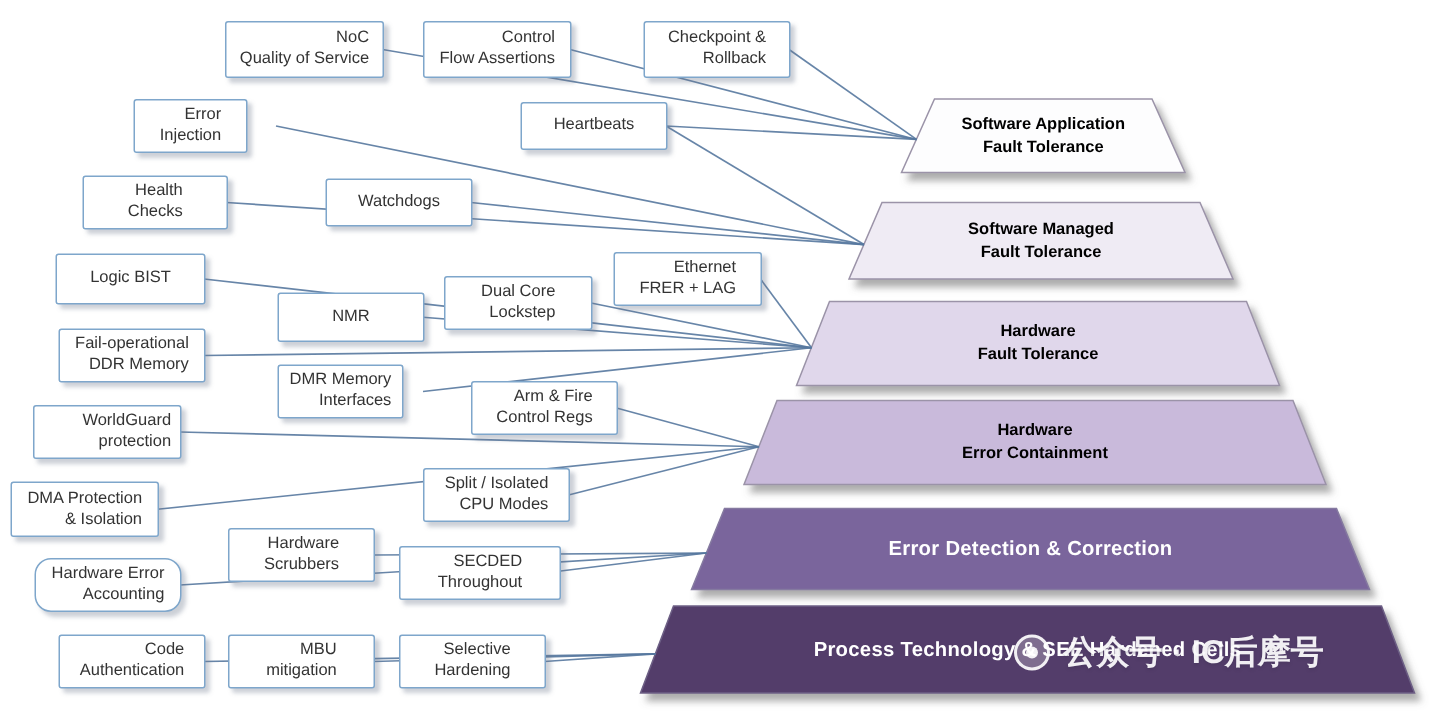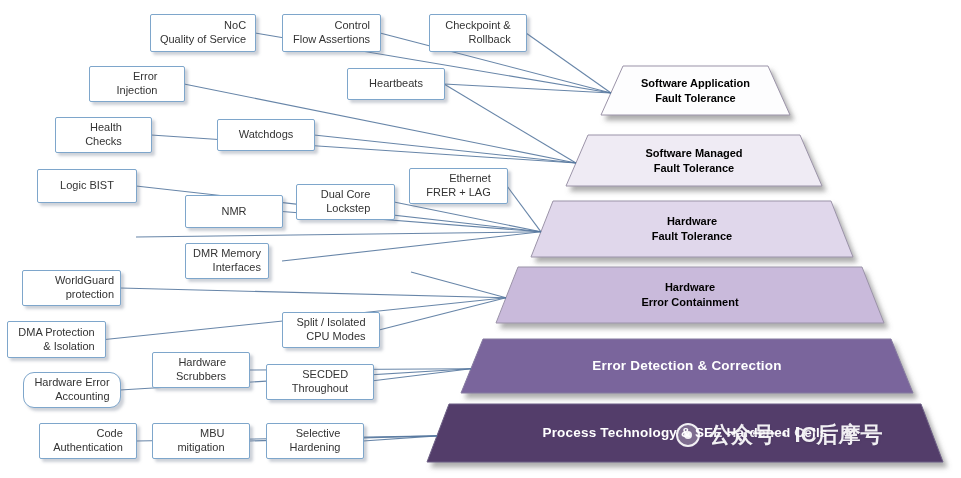--- a/index.html
+++ b/index.html
@@ -153,21 +153,21 @@
 Quality of Service</span>
     </div>
   <div class="box" style="left:282px; top:14px;  width:99px;  height:38px;">
       <span class="bl">Control
 Flow Assertions</span>
     </div>
   <div class="box" style="left:429px; top:14px;  width:98px;  height:38px;">
       <span class="bl">Checkpoint &amp;
 Rollback</span>
     </div>
-  <div class="box" style="left:89px;  top:66px;  width:96px;  height:36px;">
+  <div class="box" style="left:89px;  top:66px;  width:76px;  height:36px;">
       <span class="bl">Error
 Injection</span>
     </div>
   <div class="box" style="left:347px; top:68px;  width:98px;  height:32px;">
       <span class="bl">Heartbeats</span>
     </div>
   <div class="box" style="left:55px;  top:117px; width:97px;  height:36px;">
       <span class="bl">Health
 Checks</span>
     </div>
@@ -181,23 +181,31 @@
       <span class="bl">NMR</span>
     </div>
   <div class="box" style="left:296px; top:184px; width:99px;  height:36px;">
       <span class="bl">Dual Core
 Lockstep</span>
     </div>
   <div class="box" style="left:409px; top:168px; width:99px;  height:36px;">
       <span class="bl">Ethernet
 FRER + LAG</span>
     </div>
+  <div class="box" style="left:39px;  top:219px; width:98px;  height:36px;">
+      <span class="bl">Fail-operational
+DDR Memory</span>
+    </div>
   <div class="box" style="left:185px; top:243px; width:84px;  height:36px;">
       <span class="bl">DMR Memory
 Interfaces</span>
+    </div>
+  <div class="box" style="left:314px; top:254px; width:98px;  height:36px;">
+      <span class="bl">Arm &amp; Fire
+Control Regs</span>
     </div>
   <div class="box" style="left:22px;  top:270px; width:99px;  height:36px;padding-left:28px;">
       <span class="bl">WorldGuard
 protection</span>
     </div>
   <div class="box" style="left:7px;   top:321px; width:99px;  height:37px;">
       <span class="bl">DMA Protection
 &amp; Isolation</span>
     </div>
   <div class="box" style="left:282px; top:312px; width:98px;  height:36px;">

